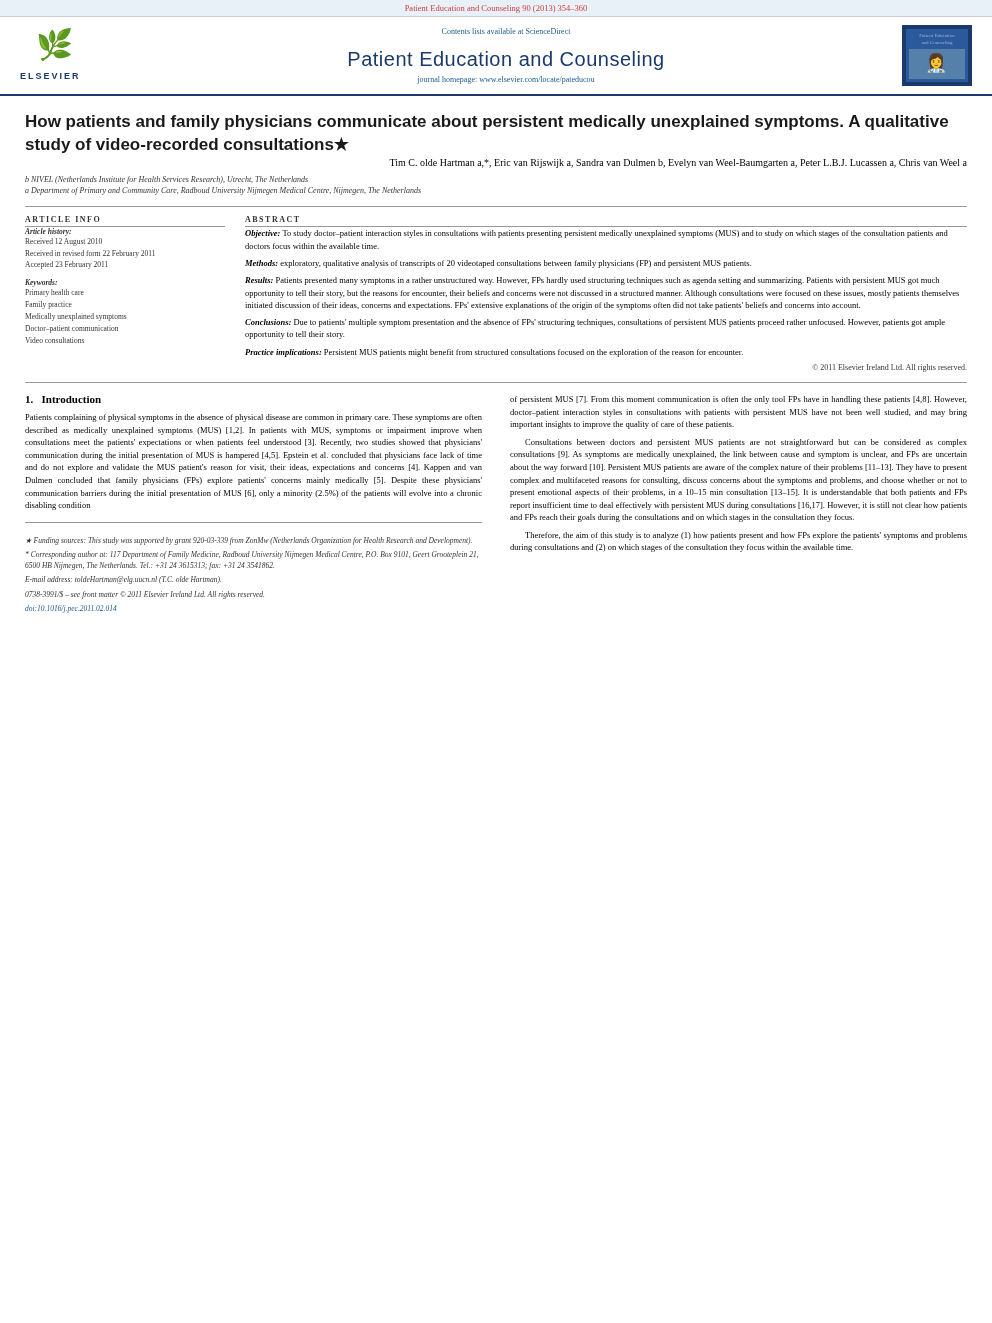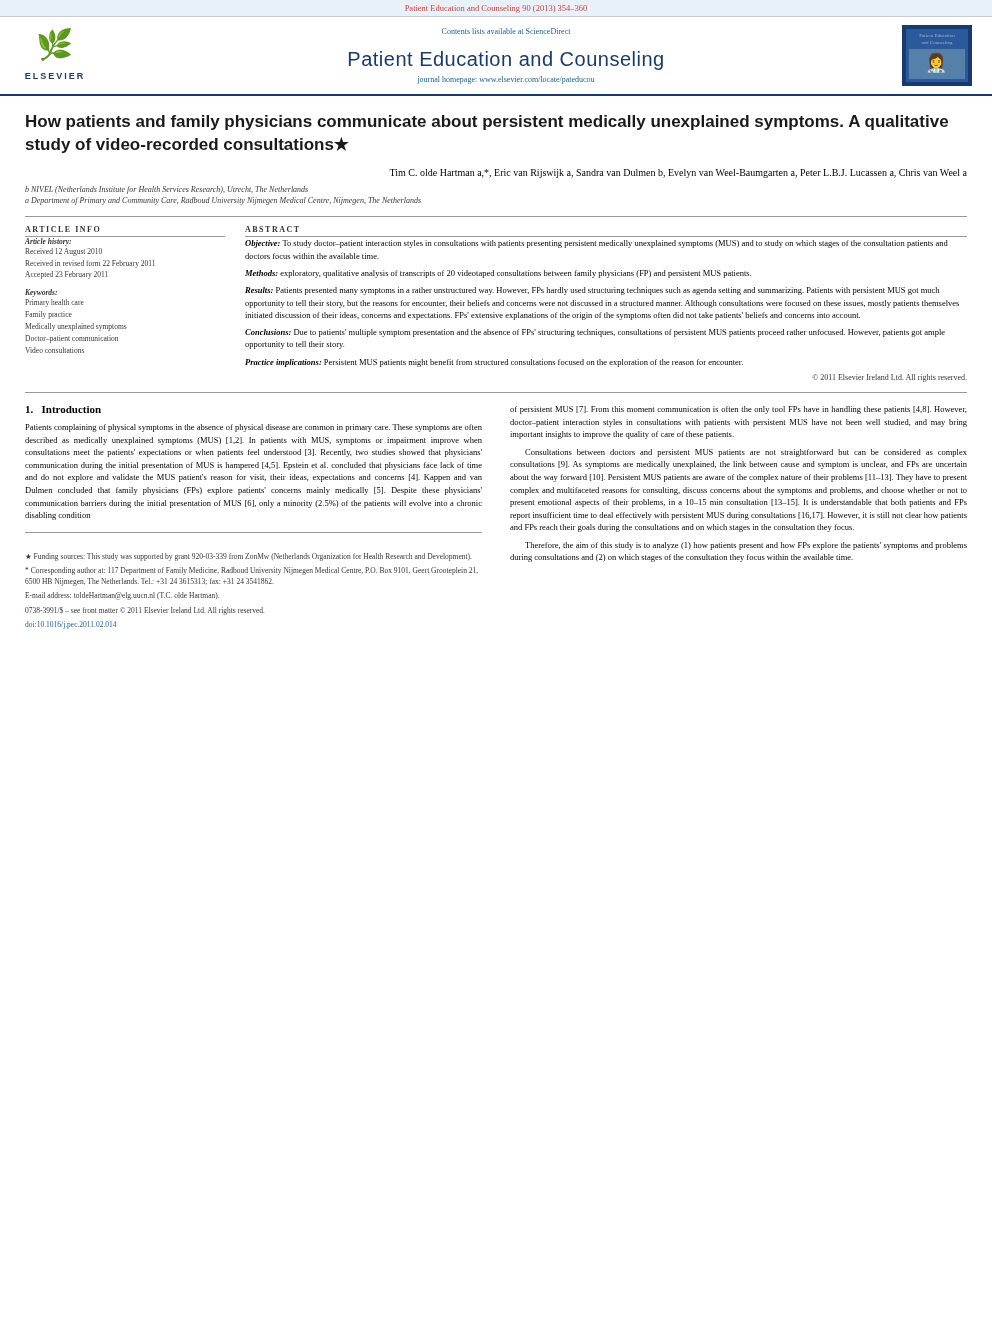--- a/index.html
+++ b/index.html
@@ -75,21 +75,21 @@
     .main-content {
       padding: 15px 25px;
     }
 
     
     .article-title {
       font-size: 17px;
       font-weight: bold;
       color: #1a1a1a;
       line-height: 1.35;
-      margin-bottom: 10px;
+      margin-bottom: 0;
       font-family: Arial, sans-serif;
     }
 
     
     .authors {
       font-size: 10px;
       margin-bottom: 6px;
       color: #000;
       text-align: right;
     }
@@ -210,24 +210,25 @@
       margin-bottom: 5px;
       text-indent: 15px;
     }
     .body-text p:first-child {
       text-indent: 0;
     }
 
     .footnote-area {
       border-top: 1px solid #999;
       margin-top: 10px;
-      padding-top: 18px;
+      padding-top: 12px;
       font-size: 7.5px;
       color: #333;
       line-height: 1.5;
+      font-style: italic;
     }
     .footnote-area p {
       margin-bottom: 3px;
     }
 
     
     .elsevier-svg {
       font-size: 11px;
       color: #1a3a6b;
       font-weight: bold;
@@ -248,21 +249,21 @@
 <body>
 
 <div class="top-bar">
   <span>Patient Education and Counseling 90 (2013) 354–360</span>
 </div>
 
 <div class="journal-header">
 
   <div class="elsevier-logo">
     <span class="elsevier-tree">🌿</span>
-    <div class="elsevier-svg" style="text-align:center;font-size:9px;letter-spacing:2px;margin-top:11px;">ELSEVIER</div>
+    <div class="elsevier-svg" style="text-align:left;font-size:9px;letter-spacing:2px;margin-top:11px;">ELSEVIER</div>
   </div>
 
   <div class="journal-center">
     <div class="sciencedirect-link">
       <span>Contents lists available at ScienceDirect</span>
     </div>
     <div class="journal-title">Patient Education and Counseling</div>
     <div class="journal-url">
       <span>journal homepage: www.elsevier.com/locate/pateducou</span>
     </div>

